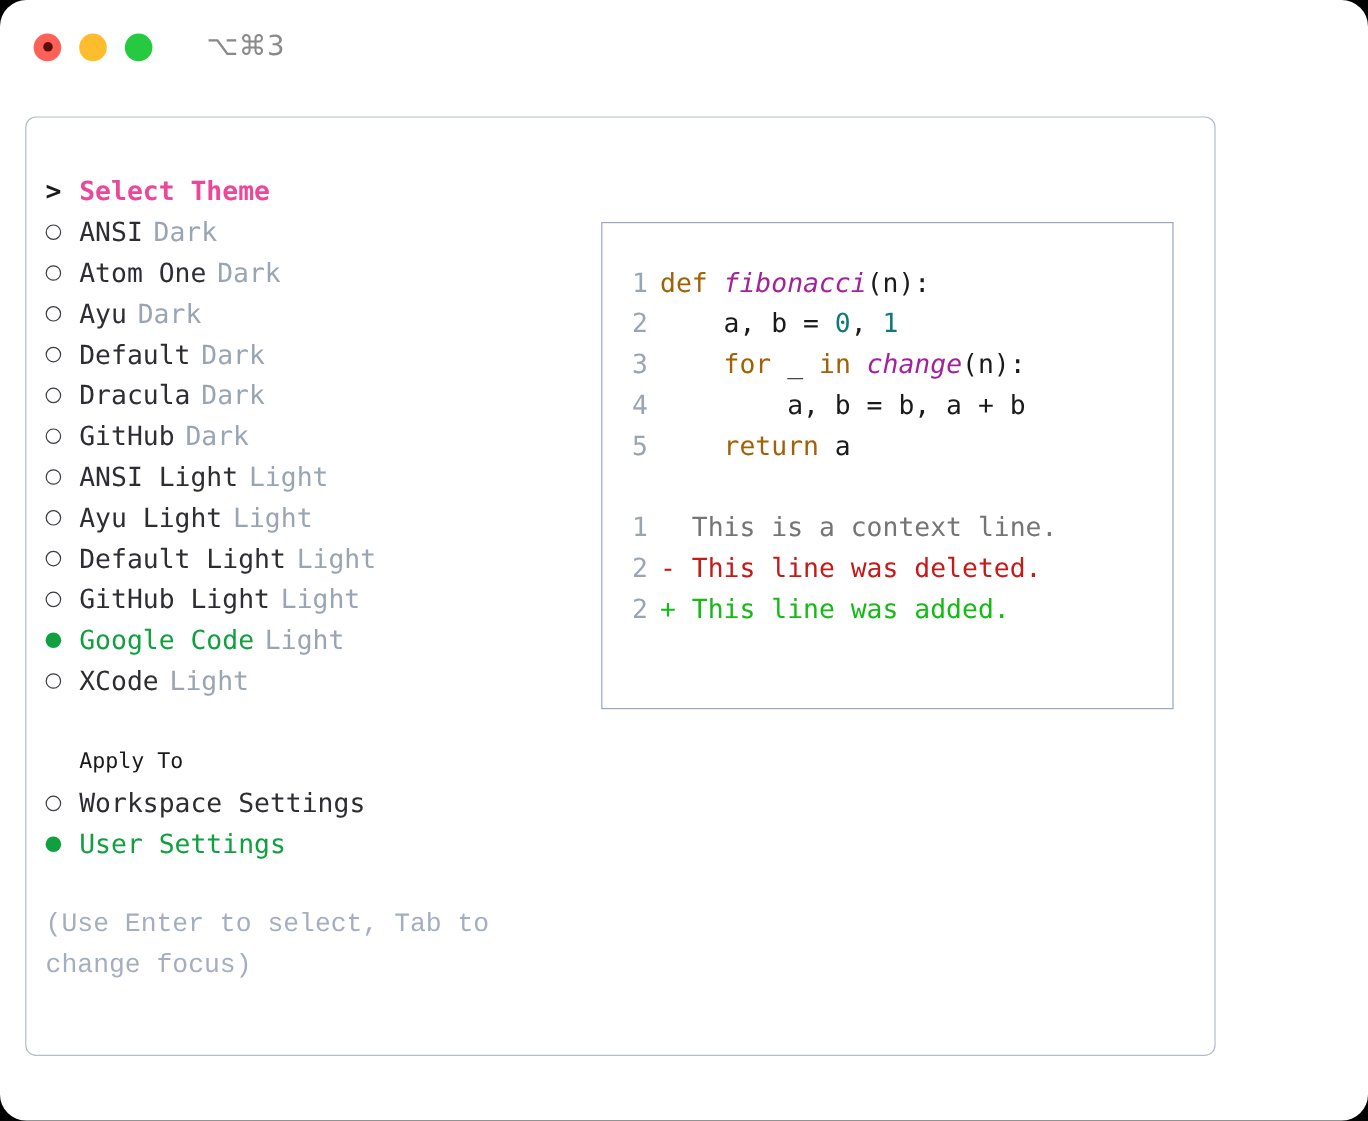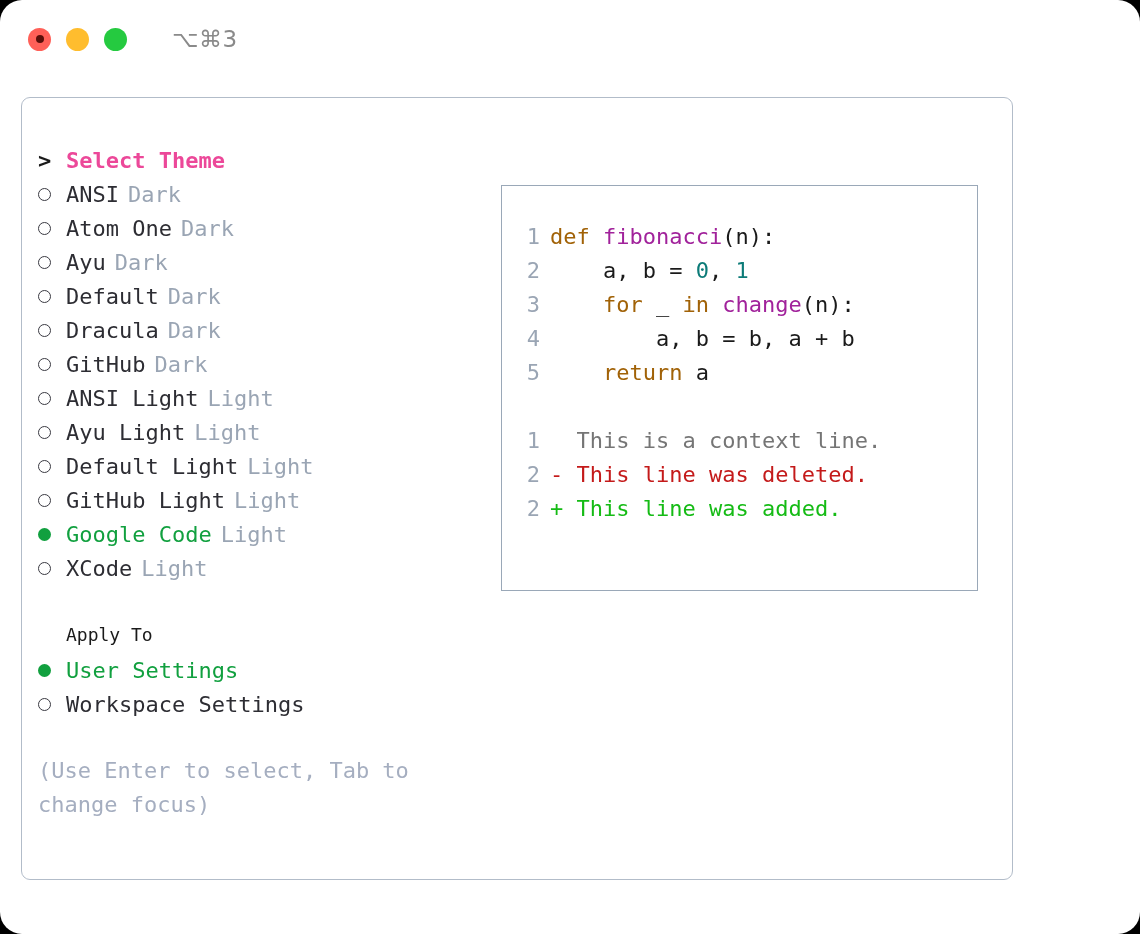--- a/index.html
+++ b/index.html
@@ -137,20 +137,21 @@
     white-space: pre;
   }
 
   .hint {
     margin-top: 28px;
     font-size: 22px;
     line-height: 34px;
     color: #a5aec0;
     max-width: 400px;
     white-space: pre-wrap;
+    font-family: Liberation Mono, monospace;
   }
 
   
   .right-col {
     position: absolute;
     left: 479px;
     top: 50px;
     width: 490px;
   }
   .preview-title {
@@ -179,21 +180,21 @@
     display: inline-block;
     width: 26px;
     flex: 0 0 26px;
     text-align: right;
     color: #9aa5b4;
     margin-right: 10px;
   }
   .code-blank { height: 34px; }
 
   .tok-kw   { color: #a16207; }
-  .tok-fn   { color: #a1229b; }
+  .tok-fn   { color: #a1229b; font-style: italic; }
   .tok-num  { color: #0c7b78; }
   .tok-plain{ color: #1a1a1a; }
   .tok-ctx  { color: #757575; }
   .tok-del  { color: #c41a1a; }
   .tok-add  { color: #15bb15; }
 </style>
 </head>
 <body>
 
 <div class="page">
@@ -231,22 +232,22 @@
           <div class="row"><span class="marker"><span class="bullet-ring"></span></span><span class="label">GitHub Light</span><span class="variant">Light</span></div>
           <div class="row selected"><span class="marker"><span class="bullet-dot"></span></span><span class="label">Google Code</span><span class="variant">Light</span></div>
           <div class="row"><span class="marker"><span class="bullet-ring"></span></span><span class="label">XCode</span><span class="variant">Light</span></div>
         </div>
 
       <div class="spacer-row"></div>
 
       <div class="section-title">Apply To</div>
 
       <div id="apply-list">
+          <div class="row"><span class="marker"><span class="bullet-ring"></span></span><span class="label">Workspace Settings</span></div>
           <div class="row selected"><span class="marker"><span class="bullet-dot"></span></span><span class="label">User Settings</span></div>
-          <div class="row"><span class="marker"><span class="bullet-ring"></span></span><span class="label">Workspace Settings</span></div>
         </div>
 
       <div class="hint">(Use Enter to select, Tab to change focus)</div>
     </div>
 
     <div class="right-col">
 
       <div class="preview-box">
         <div id="code-block">
             <div class="code-line"><span class="lineno">1</span><span><span class="tok-kw">def </span><span class="tok-fn">fibonacci</span><span class="tok-plain">(n):</span></span></div>

